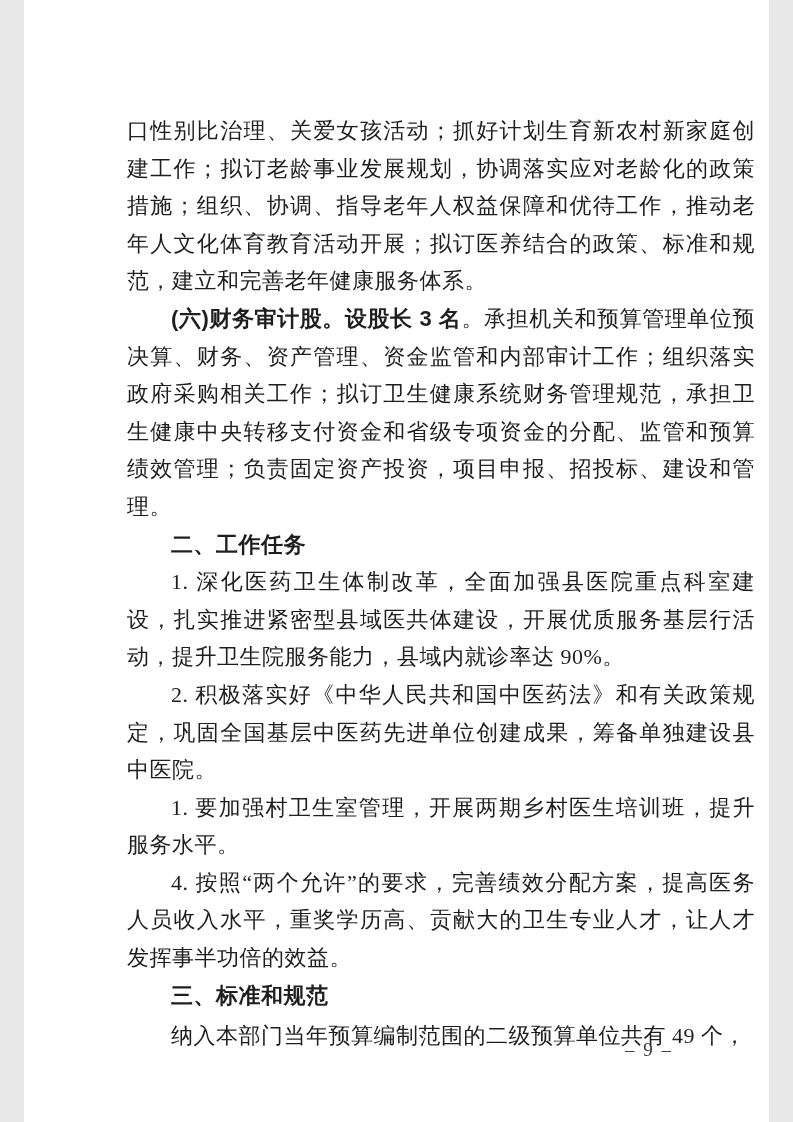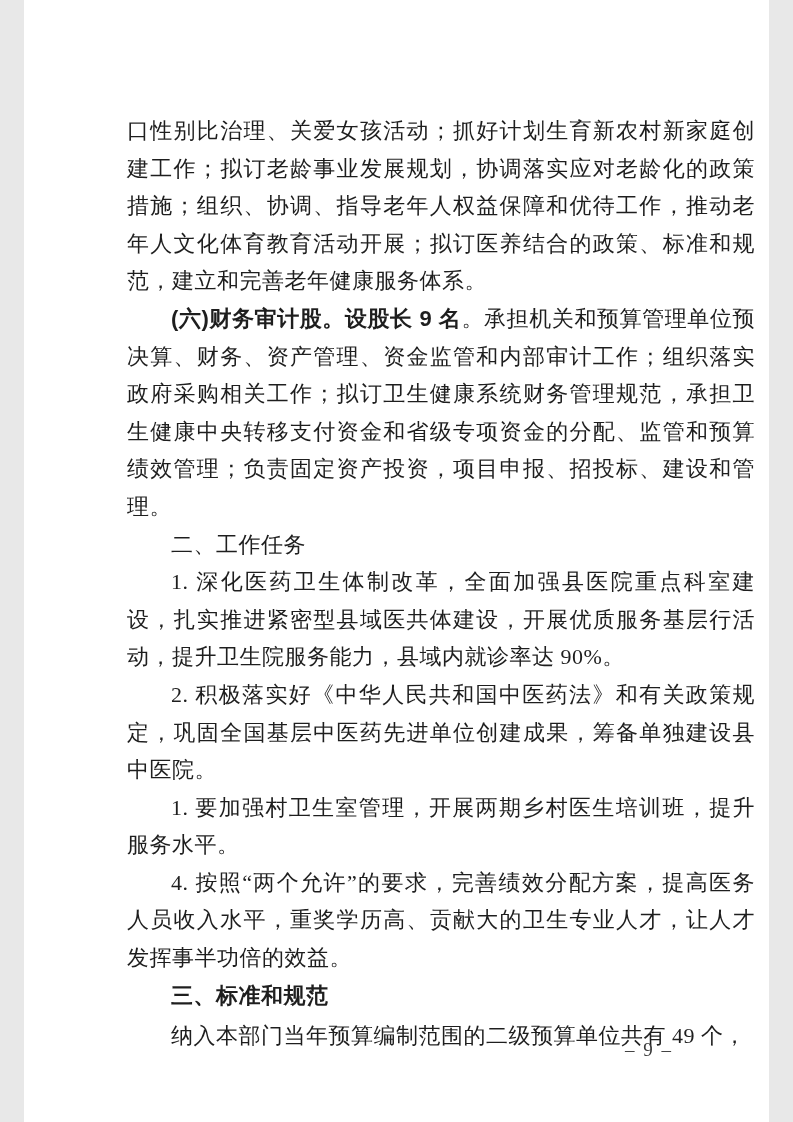--- a/index.html
+++ b/index.html
@@ -34,21 +34,21 @@
   }
   .indent {
     text-indent: 2em;
   }
   .lead-bold {
     font-weight: bold;
     font-family: "Liberation Sans", "DejaVu Sans", sans-serif;
   }
   .heading-kai {
     
-    font-weight: normal;
+    font-weight: bold;
   }
   .heading-hei {
     
     font-weight: bold;
     font-family: "Liberation Sans", "DejaVu Sans", sans-serif;
     margin-bottom: 3px !important;
   }
   .page-footer {
     position: absolute;
     top: 1038px;
@@ -62,21 +62,21 @@
 </style>
 </head>
 <body>
 
 <div class="page">
 
   <div class="body-text">
 
     <p>口性别比治理、关爱女孩活动；抓好计划生育新农村新家庭创建工作；拟订老龄事业发展规划，协调落实应对老龄化的政策措施；组织、协调、指导老年人权益保障和优待工作，推动老年人文化体育教育活动开展；拟订医养结合的政策、标准和规范，建立和完善老年健康服务体系。</p>
 
-    <p class="indent"><span class="lead-bold">(六)财务审计股。设股长 9 名</span><span>。承担机关和预算管理单位预决算、财务、资产管理、资金监管和内部审计工作；组织落实政府采购相关工作；拟订卫生健康系统财务管理规范，承担卫生健康中央转移支付资金和省级专项资金的分配、监管和预算绩效管理；负责固定资产投资，项目申报、招投标、建设和管理。</span></p>
+    <p class="indent"><span class="lead-bold">(六)财务审计股。设股长 3 名</span><span>。承担机关和预算管理单位预决算、财务、资产管理、资金监管和内部审计工作；组织落实政府采购相关工作；拟订卫生健康系统财务管理规范，承担卫生健康中央转移支付资金和省级专项资金的分配、监管和预算绩效管理；负责固定资产投资，项目申报、招投标、建设和管理。</span></p>
 
     <p class="indent heading-kai">二、工作任务</p>
 
     <p class="indent">1. 深化医药卫生体制改革，全面加强县医院重点科室建设，扎实推进紧密型县域医共体建设，开展优质服务基层行活动，提升卫生院服务能力，县域内就诊率达 90%。</p>
 
     <p class="indent">2. 积极落实好《中华人民共和国中医药法》和有关政策规定，巩固全国基层中医药先进单位创建成果，筹备单独建设县中医院。</p>
 
     <p class="indent">1. 要加强村卫生室管理，开展两期乡村医生培训班，提升服务水平。</p>
 
     <p class="indent">4. 按照“两个允许”的要求，完善绩效分配方案，提高医务人员收入水平，重奖学历高、贡献大的卫生专业人才，让人才发挥事半功倍的效益。</p>

